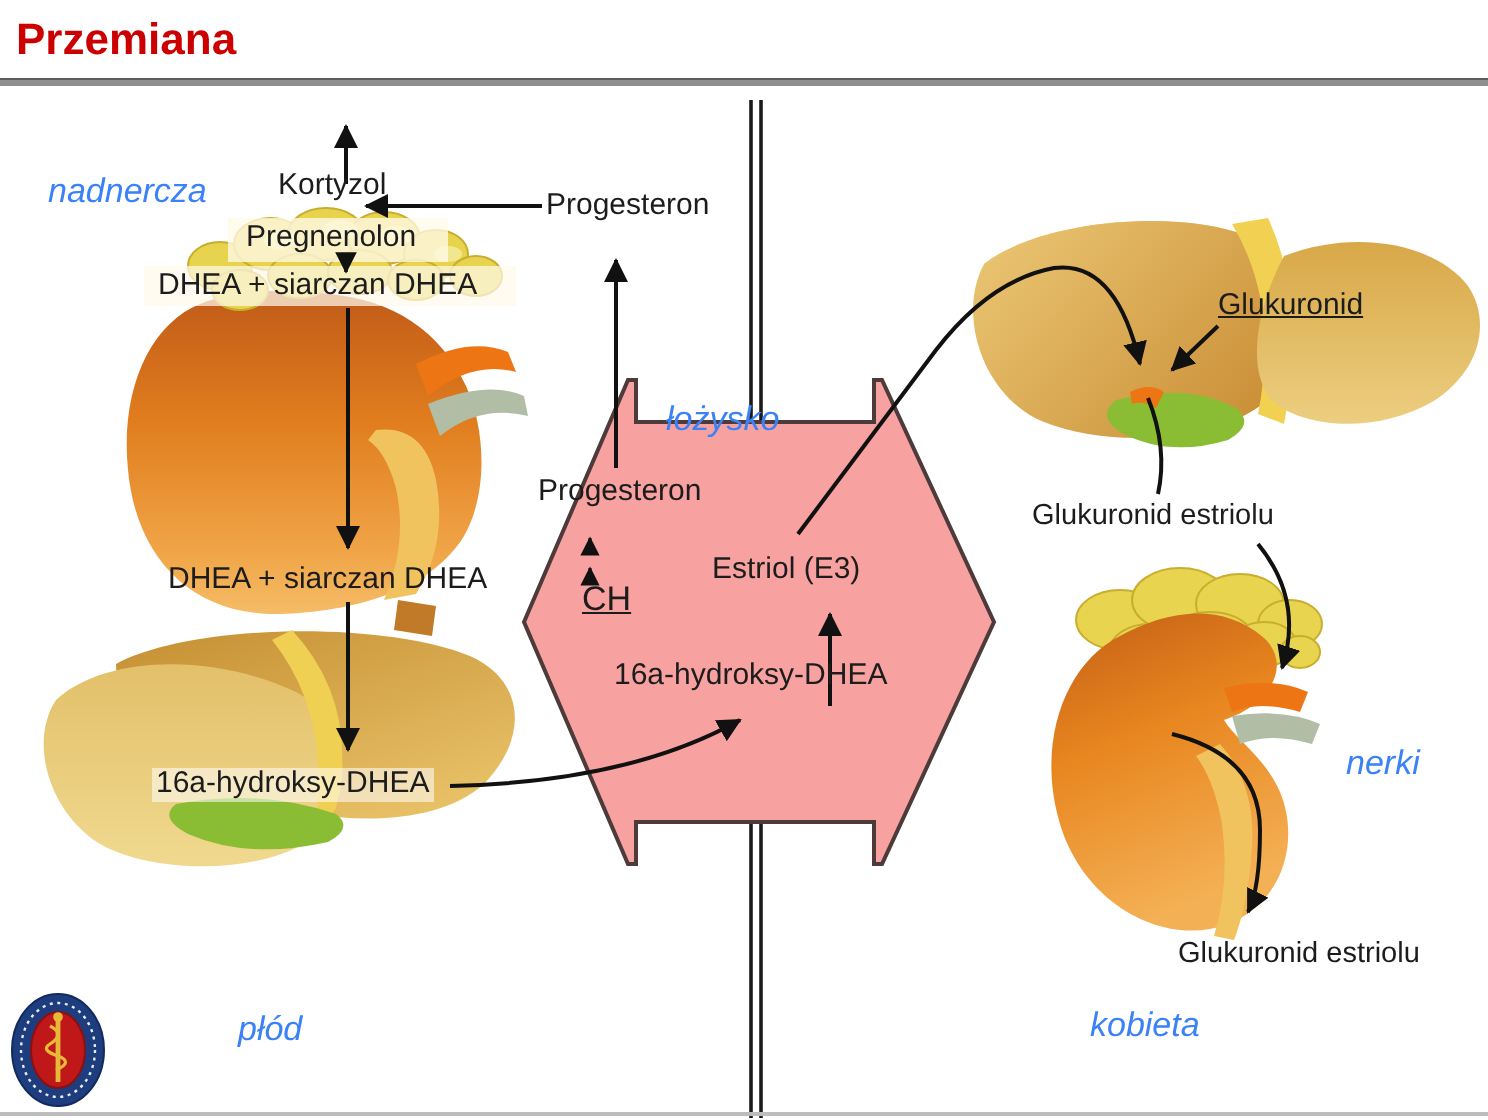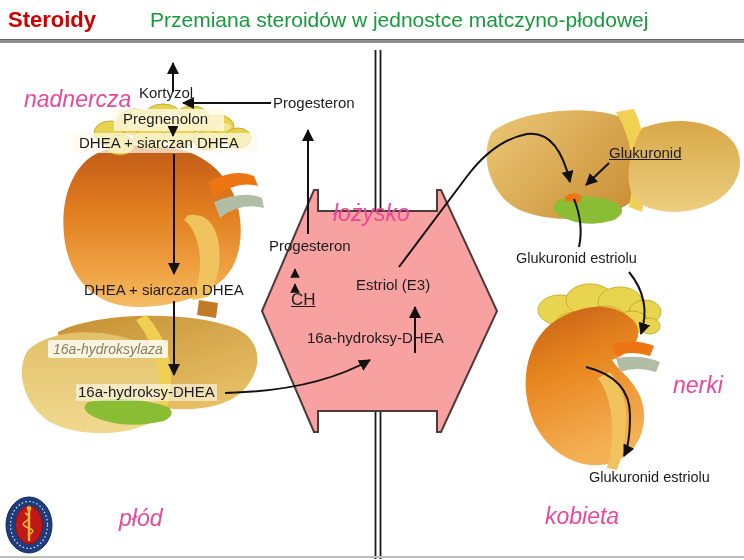--- a/index.html
+++ b/index.html
@@ -19,36 +19,35 @@
     position:absolute;left:0;top:39px;width:744px;height:3px;background:#8f8f8f;border-top:1px solid #5e5e5e;
   }
   .btm-rule{
     position:absolute;left:0;top:556px;width:744px;height:2px;background:#bdbdbd;
   }
   .lbl{
     position:absolute;font-size:15px;color:#1c1c1c;white-space:nowrap;line-height:1.1;
   }
   .lbl-sm{font-size:14.5px;}
   .lbl-it{
-    position:absolute;font-size:23px;font-style:italic;color:#ec4899;white-space:nowrap;line-height:1.1;
+    position:absolute;font-size:17px;font-style:italic;color:#3b82f6;white-space:nowrap;line-height:1.1;
   }
   .enzyme{
     position:absolute;font-size:14px;font-style:italic;color:#85805c;white-space:nowrap;
     background:rgba(253,253,246,0.85);padding:1px 5px;border-radius:2px;
   }
   .ch{font-size:17px;text-decoration:underline;}
   svg.diagram{position:absolute;left:0;top:0;}
 </style>
 </head>
 <body>
 
 <div class="slide">
 
-  <div class="hdr-badge">Steroidy</div>
-  <div class="hdr-title">Przemiana steroidów w jednostce matczyno-płodowej</div>
+  <div class="hdr-badge">Przemiana</div>
   <div class="hdr-rule"></div>
 
   <svg class="diagram" width="744" height="560" viewBox="0 0 744 560">
     <defs>
       <linearGradient id="gKidney" x1="0" y1="0" x2="0" y2="1">
         <stop offset="0" stop-color="#c05a18"></stop>
           <stop offset="0.4" stop-color="#e07d1e"></stop>
         <stop offset="0.8" stop-color="#f0a446"></stop>
           <stop offset="1" stop-color="#f5bc66"></stop>
       </linearGradient>
@@ -180,21 +179,20 @@
       <path d="M25,513 Q33,517 25,522 Q20,525 29,528 Q37,531 28,535" fill="none" stroke="#e8b838" stroke-width="1.6"></path>
     </g>
   </svg>
 
   <div class="lbl-it" style="left:24px;top:87px;">nadnercza</div>
   <div class="lbl" style="left:139px;top:85px;">Kortyzol</div>
   <div class="lbl" style="left:273px;top:95px;">Progesteron</div>
   <div class="lbl" style="left:123px;top:111px;">Pregnenolon</div>
   <div class="lbl" style="left:79px;top:135px;">DHEA + siarczan DHEA</div>
   <div class="lbl" style="left:84px;top:282px;">DHEA + siarczan DHEA</div>
-  <div class="enzyme" style="left:48px;top:340px;">16a-hydroksylaza</div>
   <div class="lbl" style="left:76px;top:384px;background:rgba(255,255,255,0.55);padding:0 2px;">16a-hydroksy-DHEA</div>
   <div class="lbl-it" style="left:119px;top:506px;">płód</div>
 
   <div class="lbl-it" style="left:333px;top:190px;margin-top:11px;">łożysko</div>
   <div class="lbl" style="left:269px;top:238px;">Progesteron</div>
   <div class="lbl ch" style="left:291px;top:291px;">CH</div>
   <div class="lbl" style="left:356px;top:277px;">Estriol (E3)</div>
   <div class="lbl" style="left:307px;top:330px;">16a-hydroksy-DHEA</div>
 
   <div class="lbl" style="left:609px;top:145px;text-decoration:underline;">Glukuronid</div>

